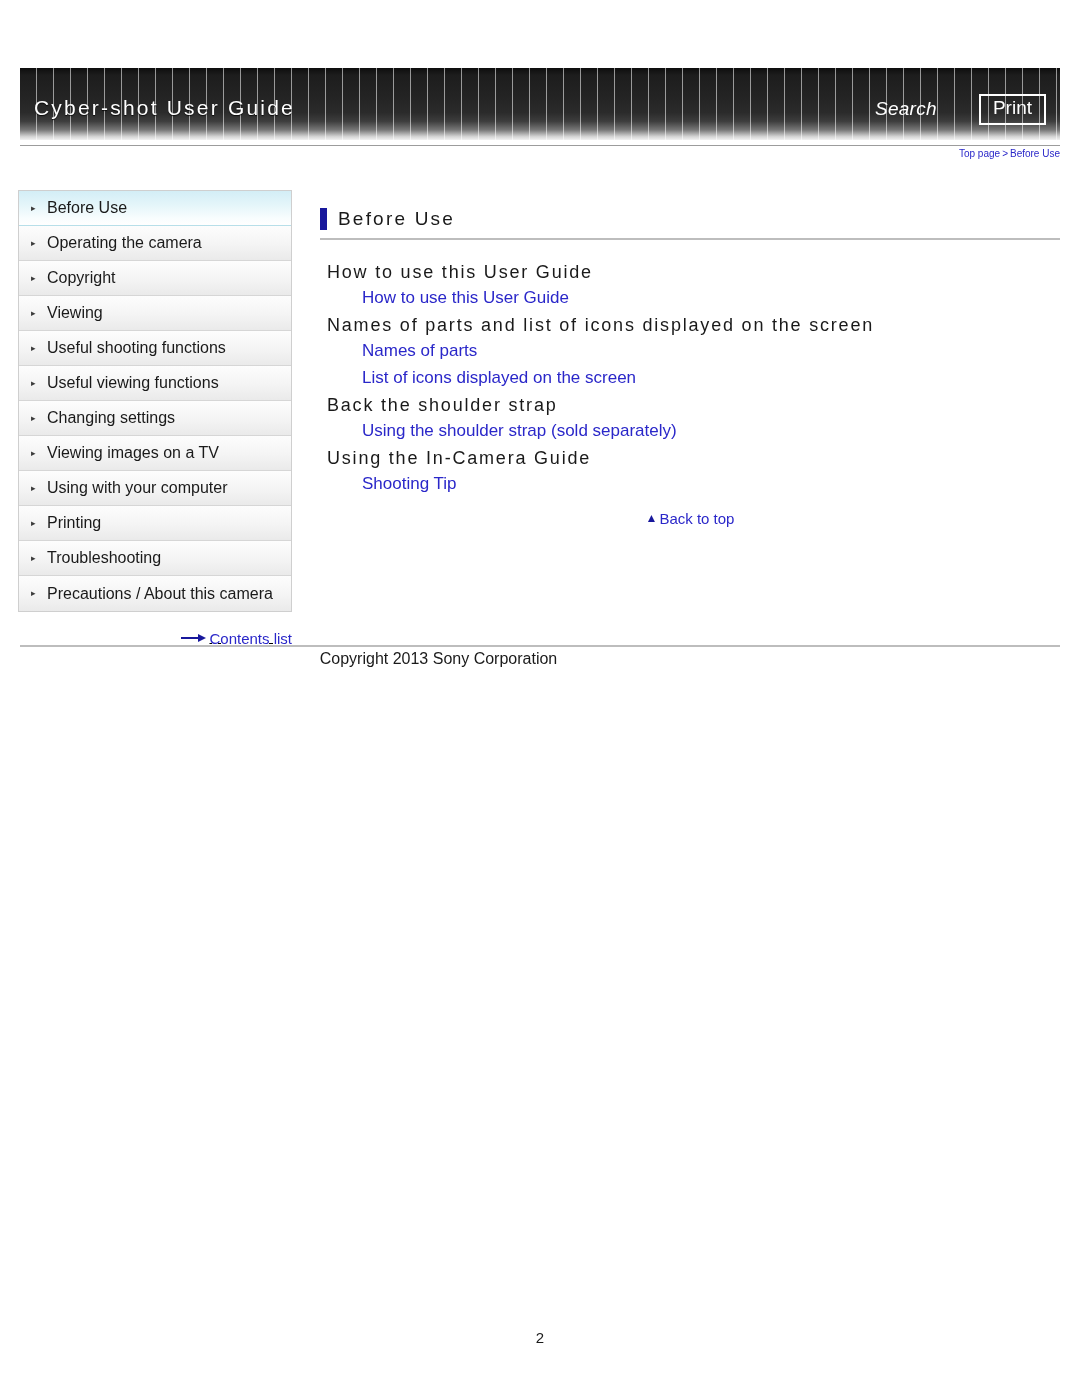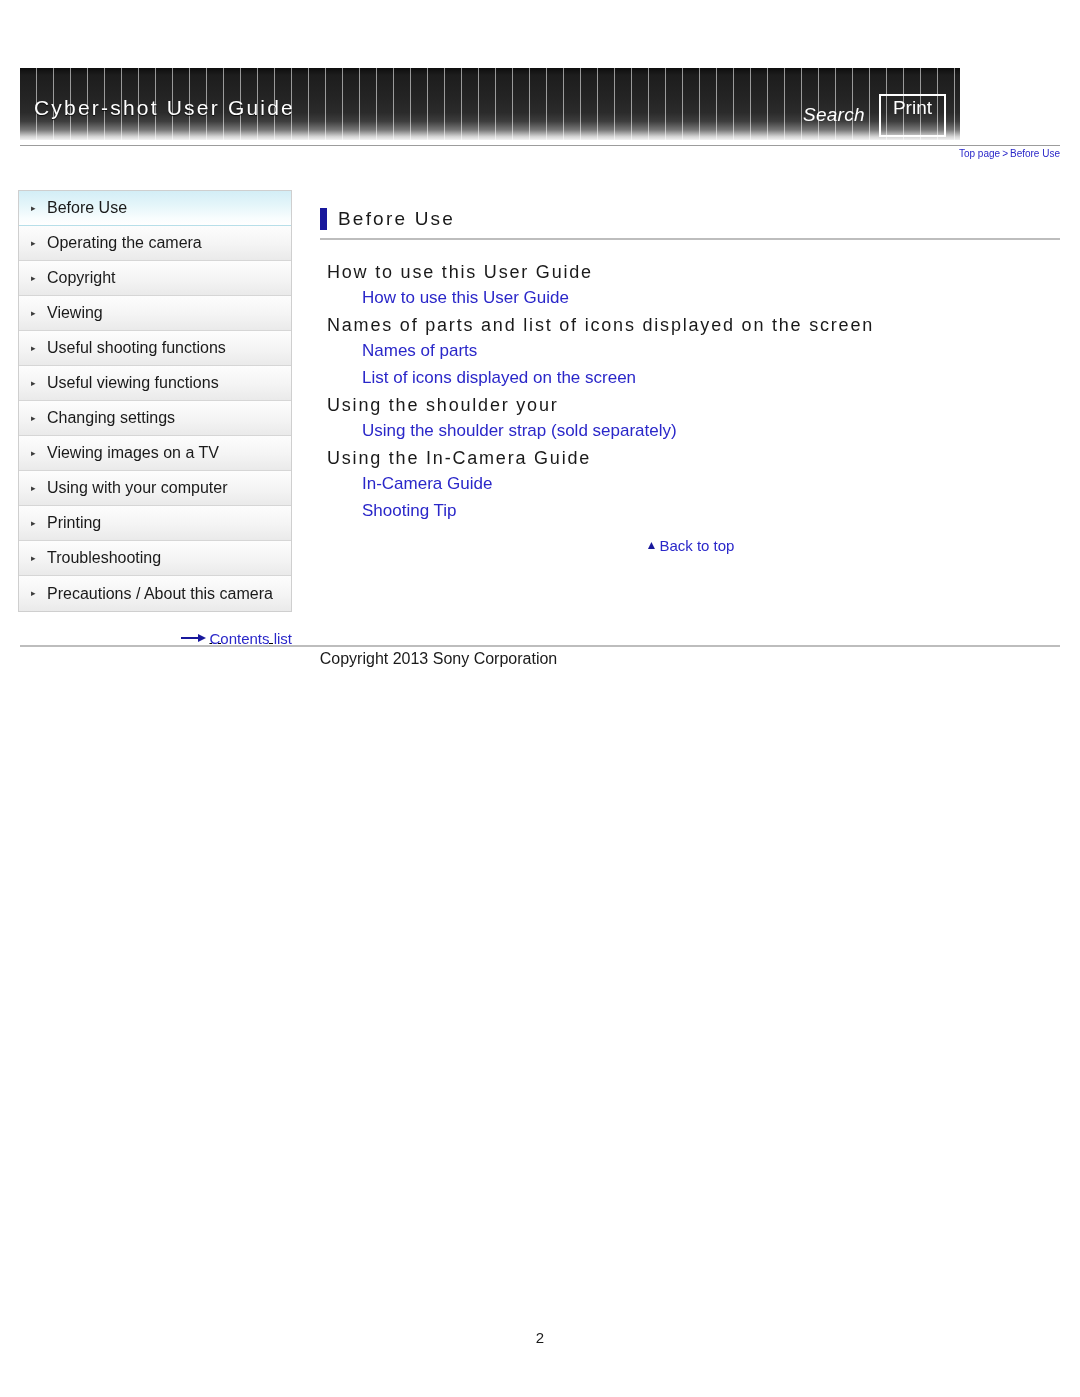--- a/index.html
+++ b/index.html
@@ -14,21 +14,21 @@
     font-family: "Liberation Sans", sans-serif;
     color: #000000;
     overflow: hidden;
   }
 
   
   .header-wrap {
     position: absolute;
     left: 20px;
     top: 68px;
-    width: 940px;
+    width: 1040px;
     height: 72px;
     text-align: center;
   }
   .header-banner {
     position: absolute;
     inset: 0;
     background:
       repeating-linear-gradient(to right,
         rgba(255,255,255,0) 0px,
         rgba(255,255,255,0) 16px,
@@ -69,24 +69,25 @@
     font-size: 19px;
     letter-spacing: 0.3px;
     white-space: nowrap;
     text-decoration: none;
     font-style: italic;
   }
   .print-button {
     color: #ffffff;
     font-size: 19px;
     border: 2px solid #ffffff;
-    padding: 2px 12px 16px 12px;
+    padding: 2px 12px 4px 12px;
     background: transparent;
     white-space: nowrap;
     line-height: 1.1;
+    margin-left: 28px;
   }
   .header-rule {
     position: absolute;
     left: 20px;
     top: 145px;
     width: 1040px;
     height: 1px;
     background: #9c9c9c;
   }
 
@@ -345,27 +346,26 @@
     </div>
 
     <div class="toc-group">
       <h2 class="toc-heading">Names of parts and list of icons displayed on the screen</h2>
       <a class="toc-link" href="#">Names of parts</a>
       <a class="toc-link" href="#">List of icons displayed on the screen</a>
     </div>
 
 
     <div class="toc-group">
-      <h2 class="toc-heading">Using the shoulder your</h2>
+      <h2 class="toc-heading">Back the shoulder strap</h2>
       <a class="toc-link" href="#">Using the shoulder strap (sold separately)</a>
     </div>
 
     <div class="toc-group">
       <h2 class="toc-heading">Using the In-Camera Guide</h2>
-      <a class="toc-link" href="#">In-Camera Guide</a>
       <a class="toc-link" href="#">Shooting Tip</a>
     </div>
 
   </div>
 
   <div class="back-to-top">
     <span class="up-triangle">▲</span><a class="back-link" href="#">Back to top</a>
   </div>
 </main>
 

